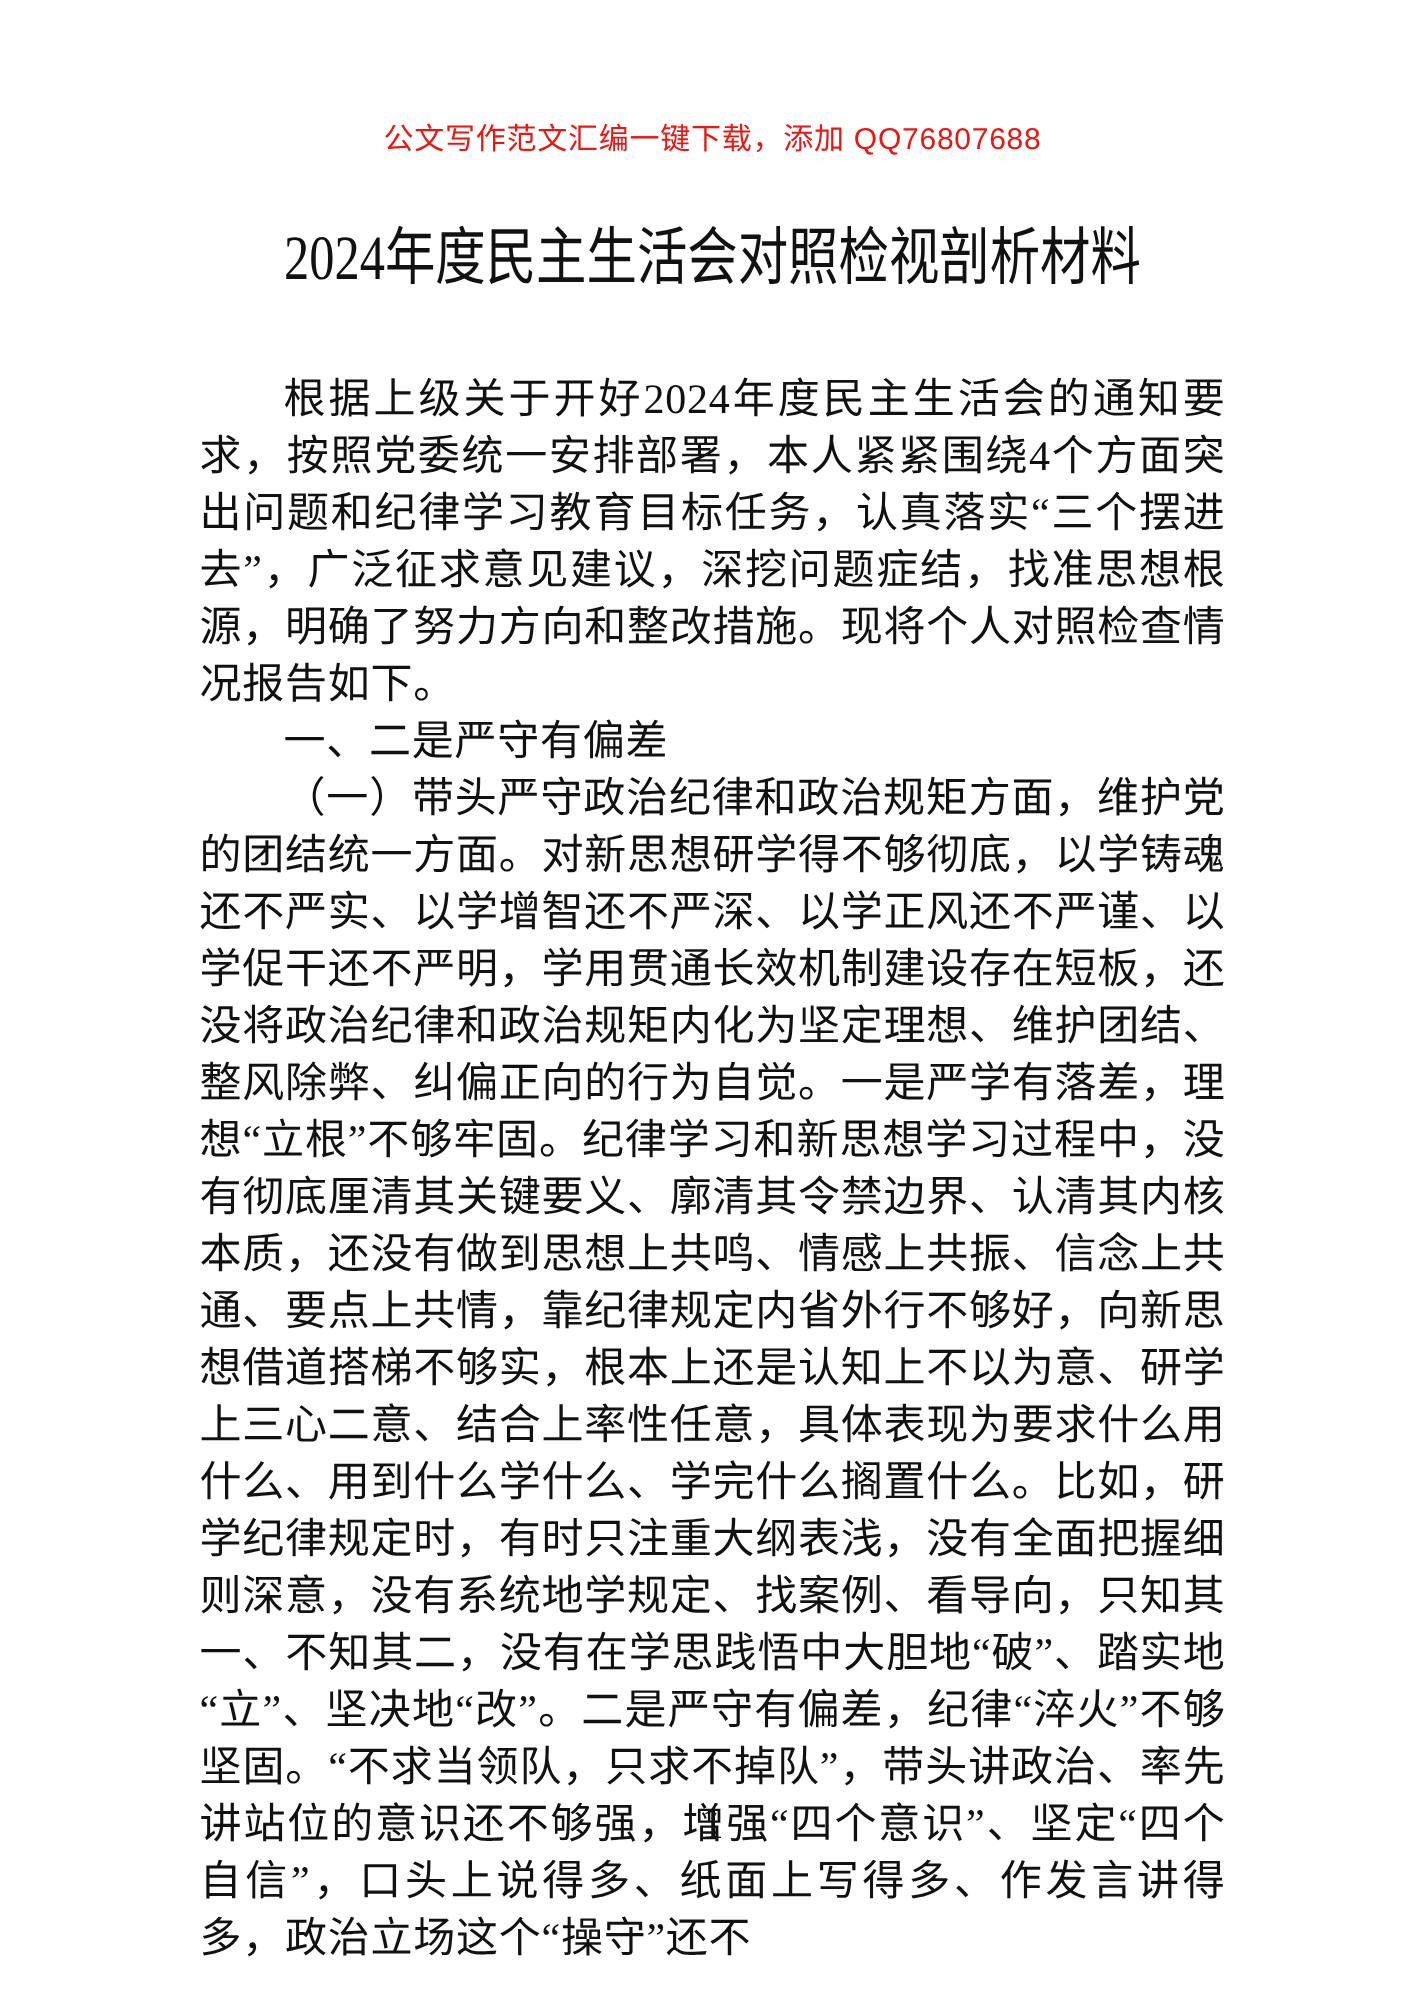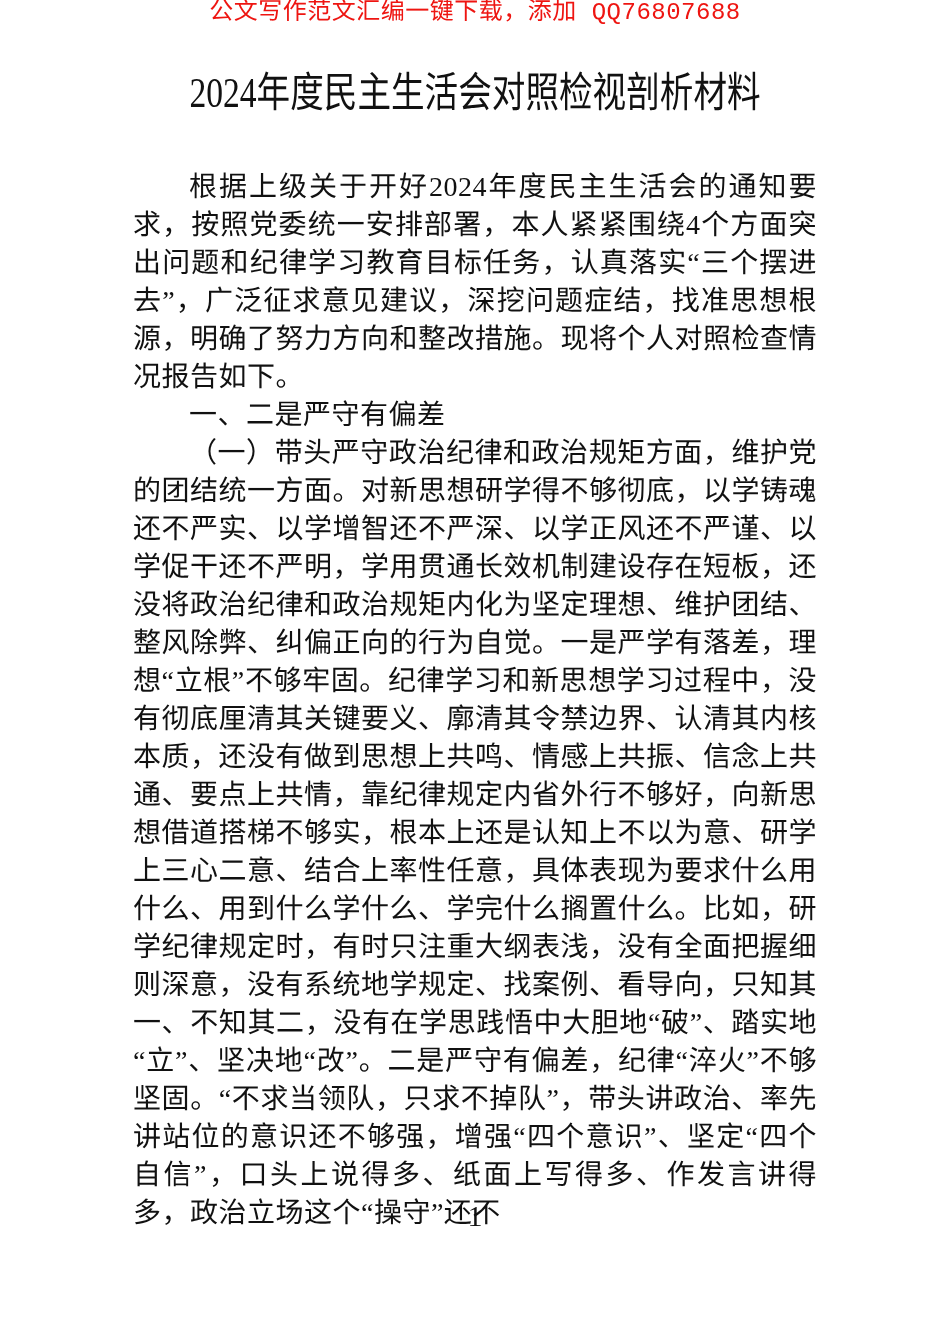--- a/index.html
+++ b/index.html
@@ -13,23 +13,24 @@
     position: relative;
     width: 950px;
     height: 1344px;
     margin: 0 auto;
     background: var(--page_bg, #ffffff);
     overflow: hidden;
     font-family: "Liberation Serif", sans-serif;
     color: var(--text_black, #111111);
   }
   .promo-banner {
+    padding-top: 80px;
     text-align: center;
-    font-family: Liberation Mono, monospace;
-    font-size: 24px;
+    font-family: Liberation Sans, sans-serif;
+    font-size: 20px;
     line-height: 26px;
     color: var(--promo_red, #ee1511);
     letter-spacing: 0.5px;
     white-space: nowrap;
   }
   .doc-title {
     margin-top: 40px;
     text-align: center;
     font-size: 42px;
     line-height: 54px;

